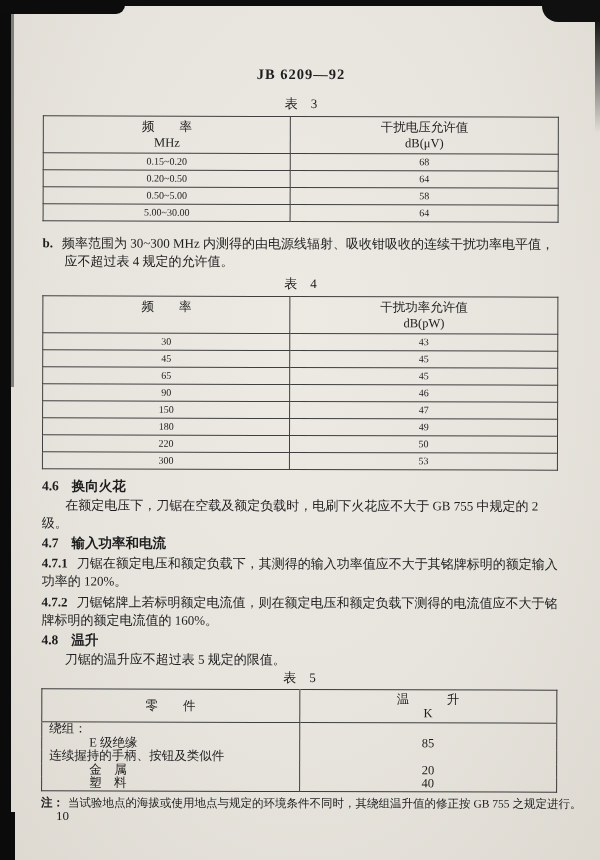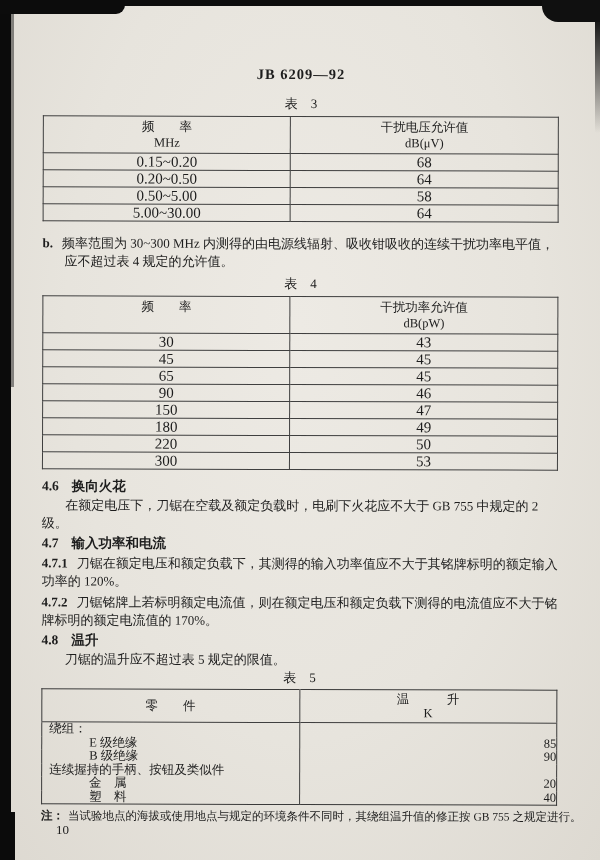--- a/index.html
+++ b/index.html
@@ -25,45 +25,45 @@
   .tbl-caption { text-align:center; font-size:13px; line-height:16px; }
   .cap3 { margin-top:14px; }
   .cap4 { margin-top:5px; }
   .cap5 { margin-top:1px; }
 
   table { width:100%; border-collapse:collapse; table-layout:fixed; }
   .grid { margin-top:4px; border:1.4px solid #3a3a3a; }
   .grid th, .grid td { border:1px solid #3f3f3f; text-align:center; font-weight:normal; }
   .grid th { padding:2px 0; font-size:12.5px;margin-top:29px; }
   .grid th .l { line-height:16px; }
-  .grid td { padding:1px 17px; font-size:15px; line-height:14px; }
+  .grid td { padding:1px 17px; font-size:10px; line-height:14px; }
 
   .para { font-size:13px; line-height:18px; margin:2px 0 0; }
   .hang { margin-top:13px; padding-left:22px; text-indent:-22px; }
   .plabel { font-weight:bold; margin-right:9px; }
   .indent { text-indent:1.8em; }
   .pnum { font-weight:bold; margin-right:9px; }
   .pn { margin-top:3px; }
 
   .h { font-weight:bold; font-size:13.5px; line-height:16px; margin:3px 0 0; }
   .h46 { margin-top:9px; }
   .h .num { margin-right:13px; }
 
   .t5 { margin-top:3px; border:1.4px solid #3a3a3a; }
   .t5 th { border-bottom:1px solid #3f3f3f; padding:2px 0; font-weight:normal; font-size:12.5px; line-height:14px; text-align:center; }
   .t5 td { font-size:12.5px; line-height:13.5px; padding:0; }
   .t5 .vcol { border-left:1px solid #3f3f3f; }
   .t5 td.lbl { padding-left:7px; text-align:left; }
   .t5 tr.ind td.lbl { padding-left:47px; }
-  .t5 td.val { text-align:right; }
+  .t5 td.val { text-align:center; }
 
   .note { font-size:11.5px; line-height:14px; margin-top:4px; white-space:nowrap; }
   .note b { font-weight:bold; margin-right:4px; }
 
-  .page-num { position:absolute; left:56px; bottom:22px; font-size:13px; z-index:2; }
+  .page-num { position:absolute; left:56px; bottom:36px; font-size:13px; z-index:2; }
 </style>
 </head>
 <body>
 
 <div class="page">
   <div class="edge-left"></div>
   <div class="edge-left2"></div>
   <div class="edge-top"></div>
   <div class="edge-tl"></div>
   <div class="edge-tr"></div>
@@ -167,21 +167,21 @@
           </tr>
       </tbody>
     </table>
 
     <p class="h h46"><span class="num">4.6</span><span>换向火花</span></p>
     <p class="para indent">在额定电压下，刀锯在空载及额定负载时，电刷下火花应不大于 GB 755 中规定的 2 级。</p>
 
     <p class="h"><span class="num">4.7</span><span>输入功率和电流</span></p>
 
     <p class="para pn"><span class="pnum">4.7.1</span><span>刀锯在额定电压和额定负载下，其测得的输入功率值应不大于其铭牌标明的额定输入功率的 120%。</span></p>
-    <p class="para pn"><span class="pnum">4.7.2</span><span>刀锯铭牌上若标明额定电流值，则在额定电压和额定负载下测得的电流值应不大于铭牌标明的额定电流值的 170%。</span></p>
+    <p class="para pn"><span class="pnum">4.7.2</span><span>刀锯铭牌上若标明额定电流值，则在额定电压和额定负载下测得的电流值应不大于铭牌标明的额定电流值的 160%。</span></p>
 
     <p class="h"><span class="num">4.8</span><span>温升</span></p>
     <p class="para indent">刀锯的温升应不超过表 5 规定的限值。</p>
 
     <div class="tbl-caption cap5">表　5</div>
     <table class="t5">
       <colgroup>
           <col style="width:50%">
           <col>
         </colgroup>
@@ -196,24 +196,20 @@
       </thead>
       <tbody>
         <tr>
             <td class="lbl">绕组：</td>
             <td class="val vcol"></td>
           </tr>
         <tr class="ind">
             <td class="lbl">E 级绝缘</td>
             <td class="val vcol">85</td>
           </tr>
-        <tr class="ind">
-            <td class="lbl">B 级绝缘</td>
-            <td class="val vcol">90</td>
-          </tr>
         <tr>
             <td class="lbl">连续握持的手柄、按钮及类似件</td>
             <td class="val vcol"></td>
           </tr>
         <tr class="ind">
             <td class="lbl">金　属</td>
             <td class="val vcol">20</td>
           </tr>
         <tr class="ind">
             <td class="lbl">塑　料</td>

